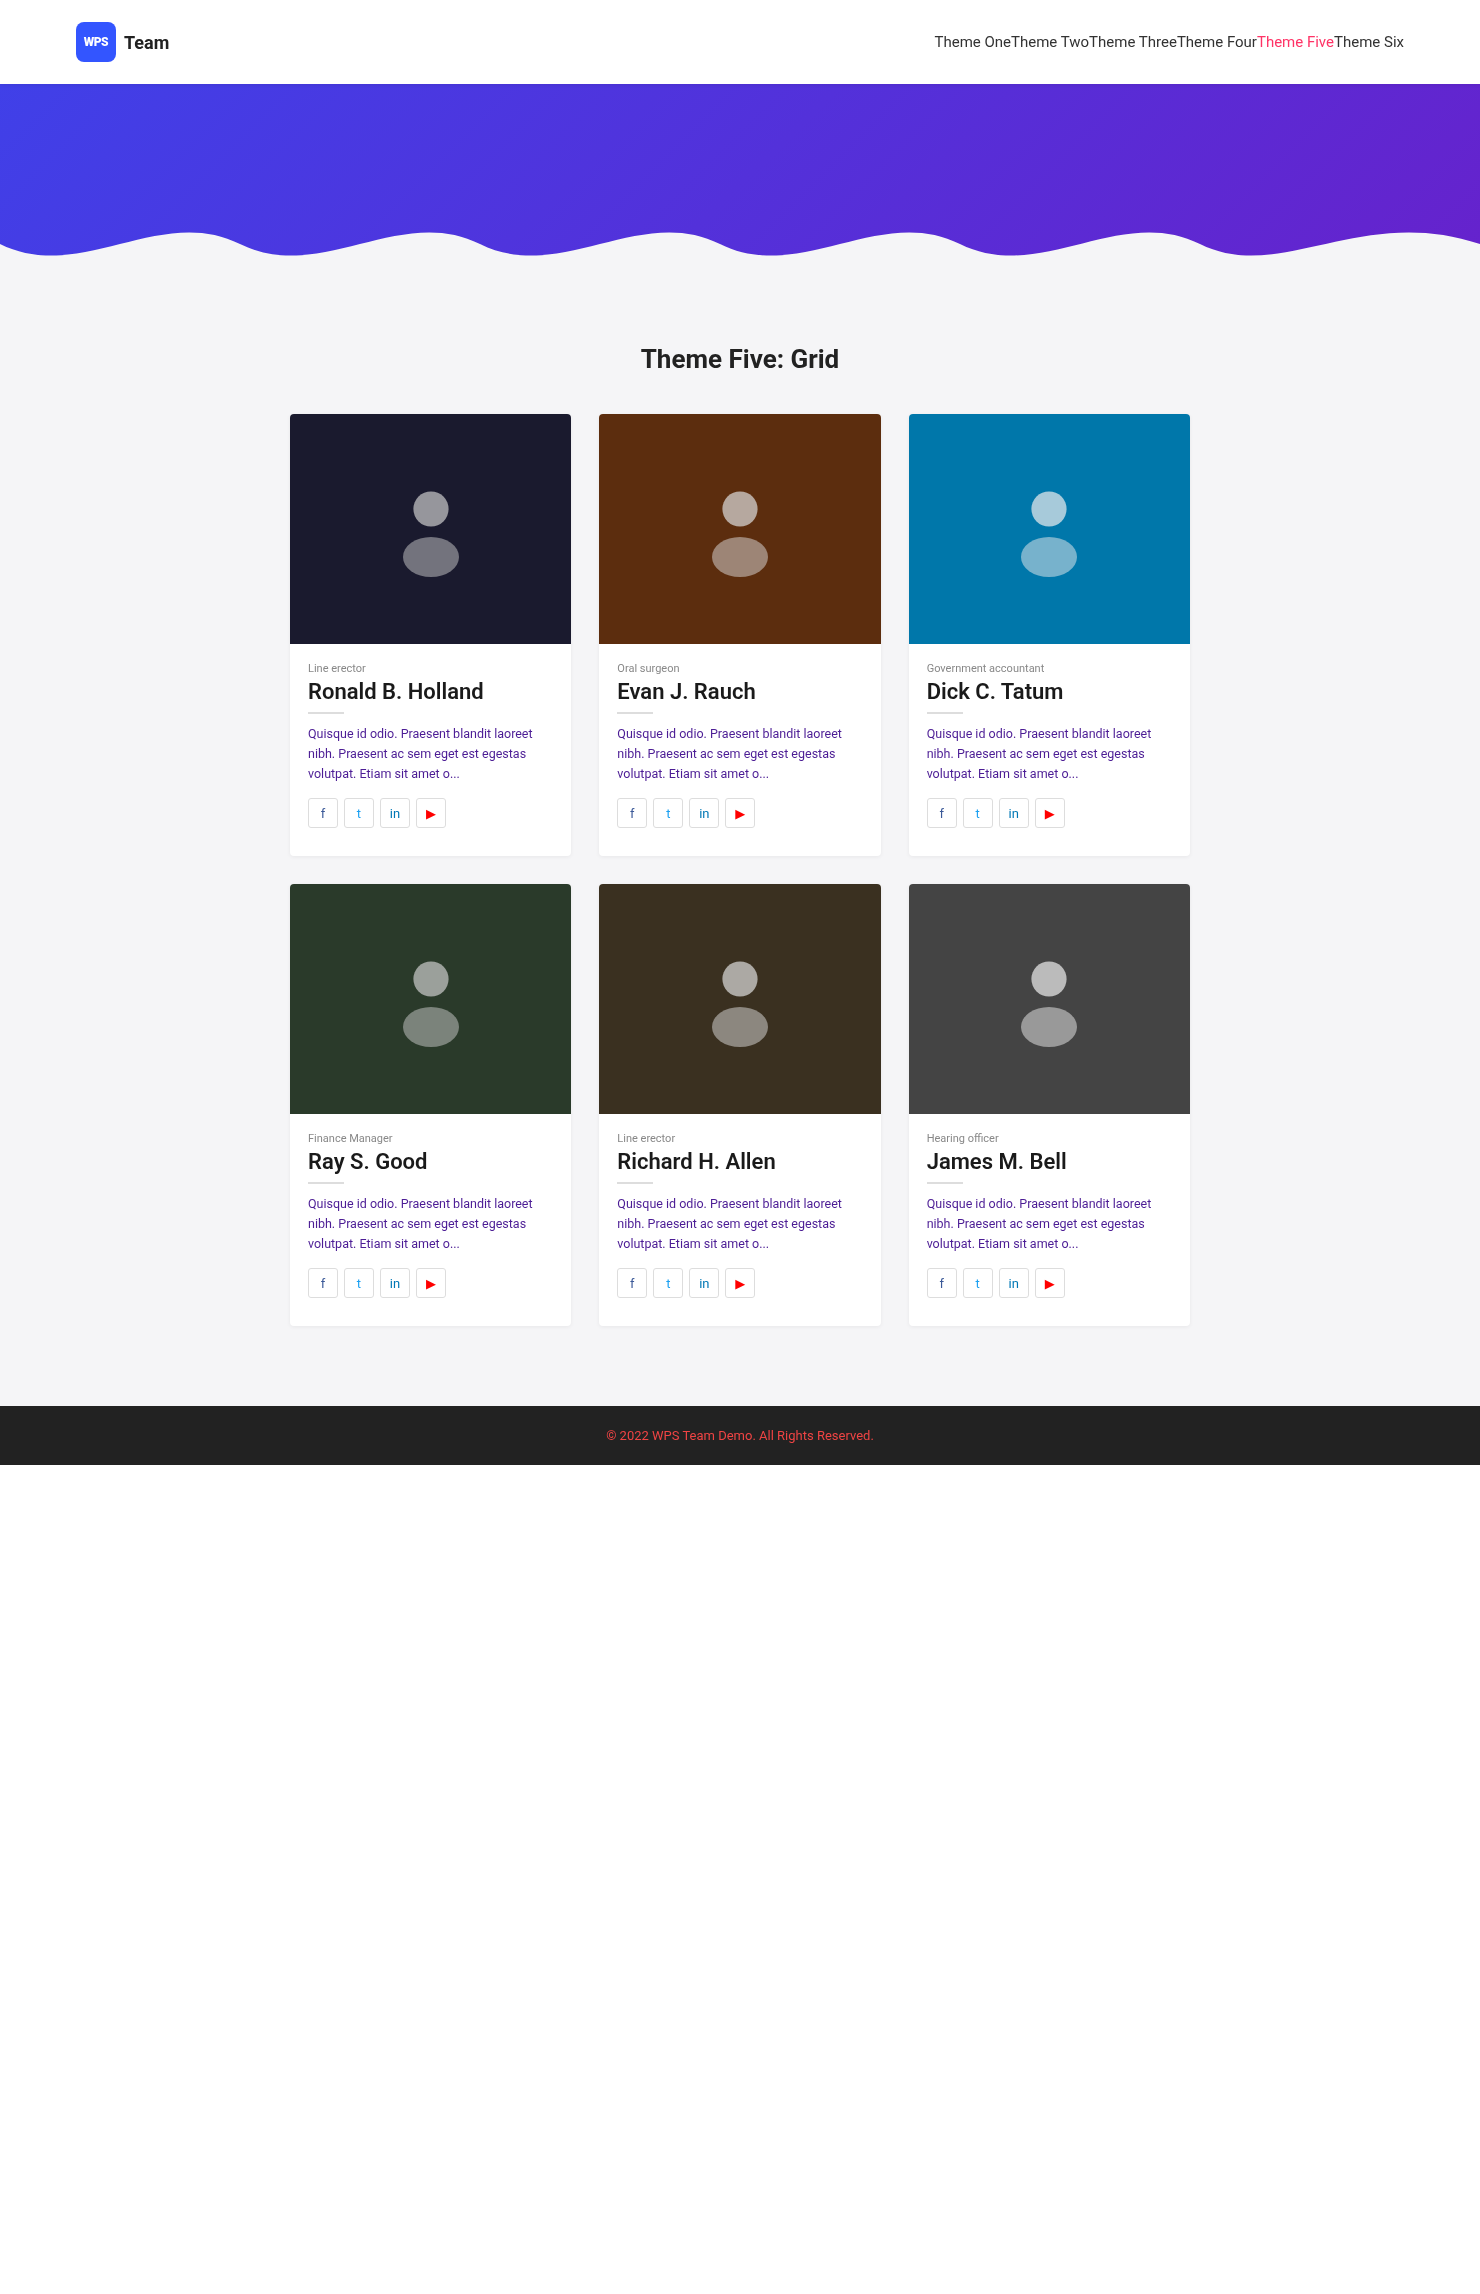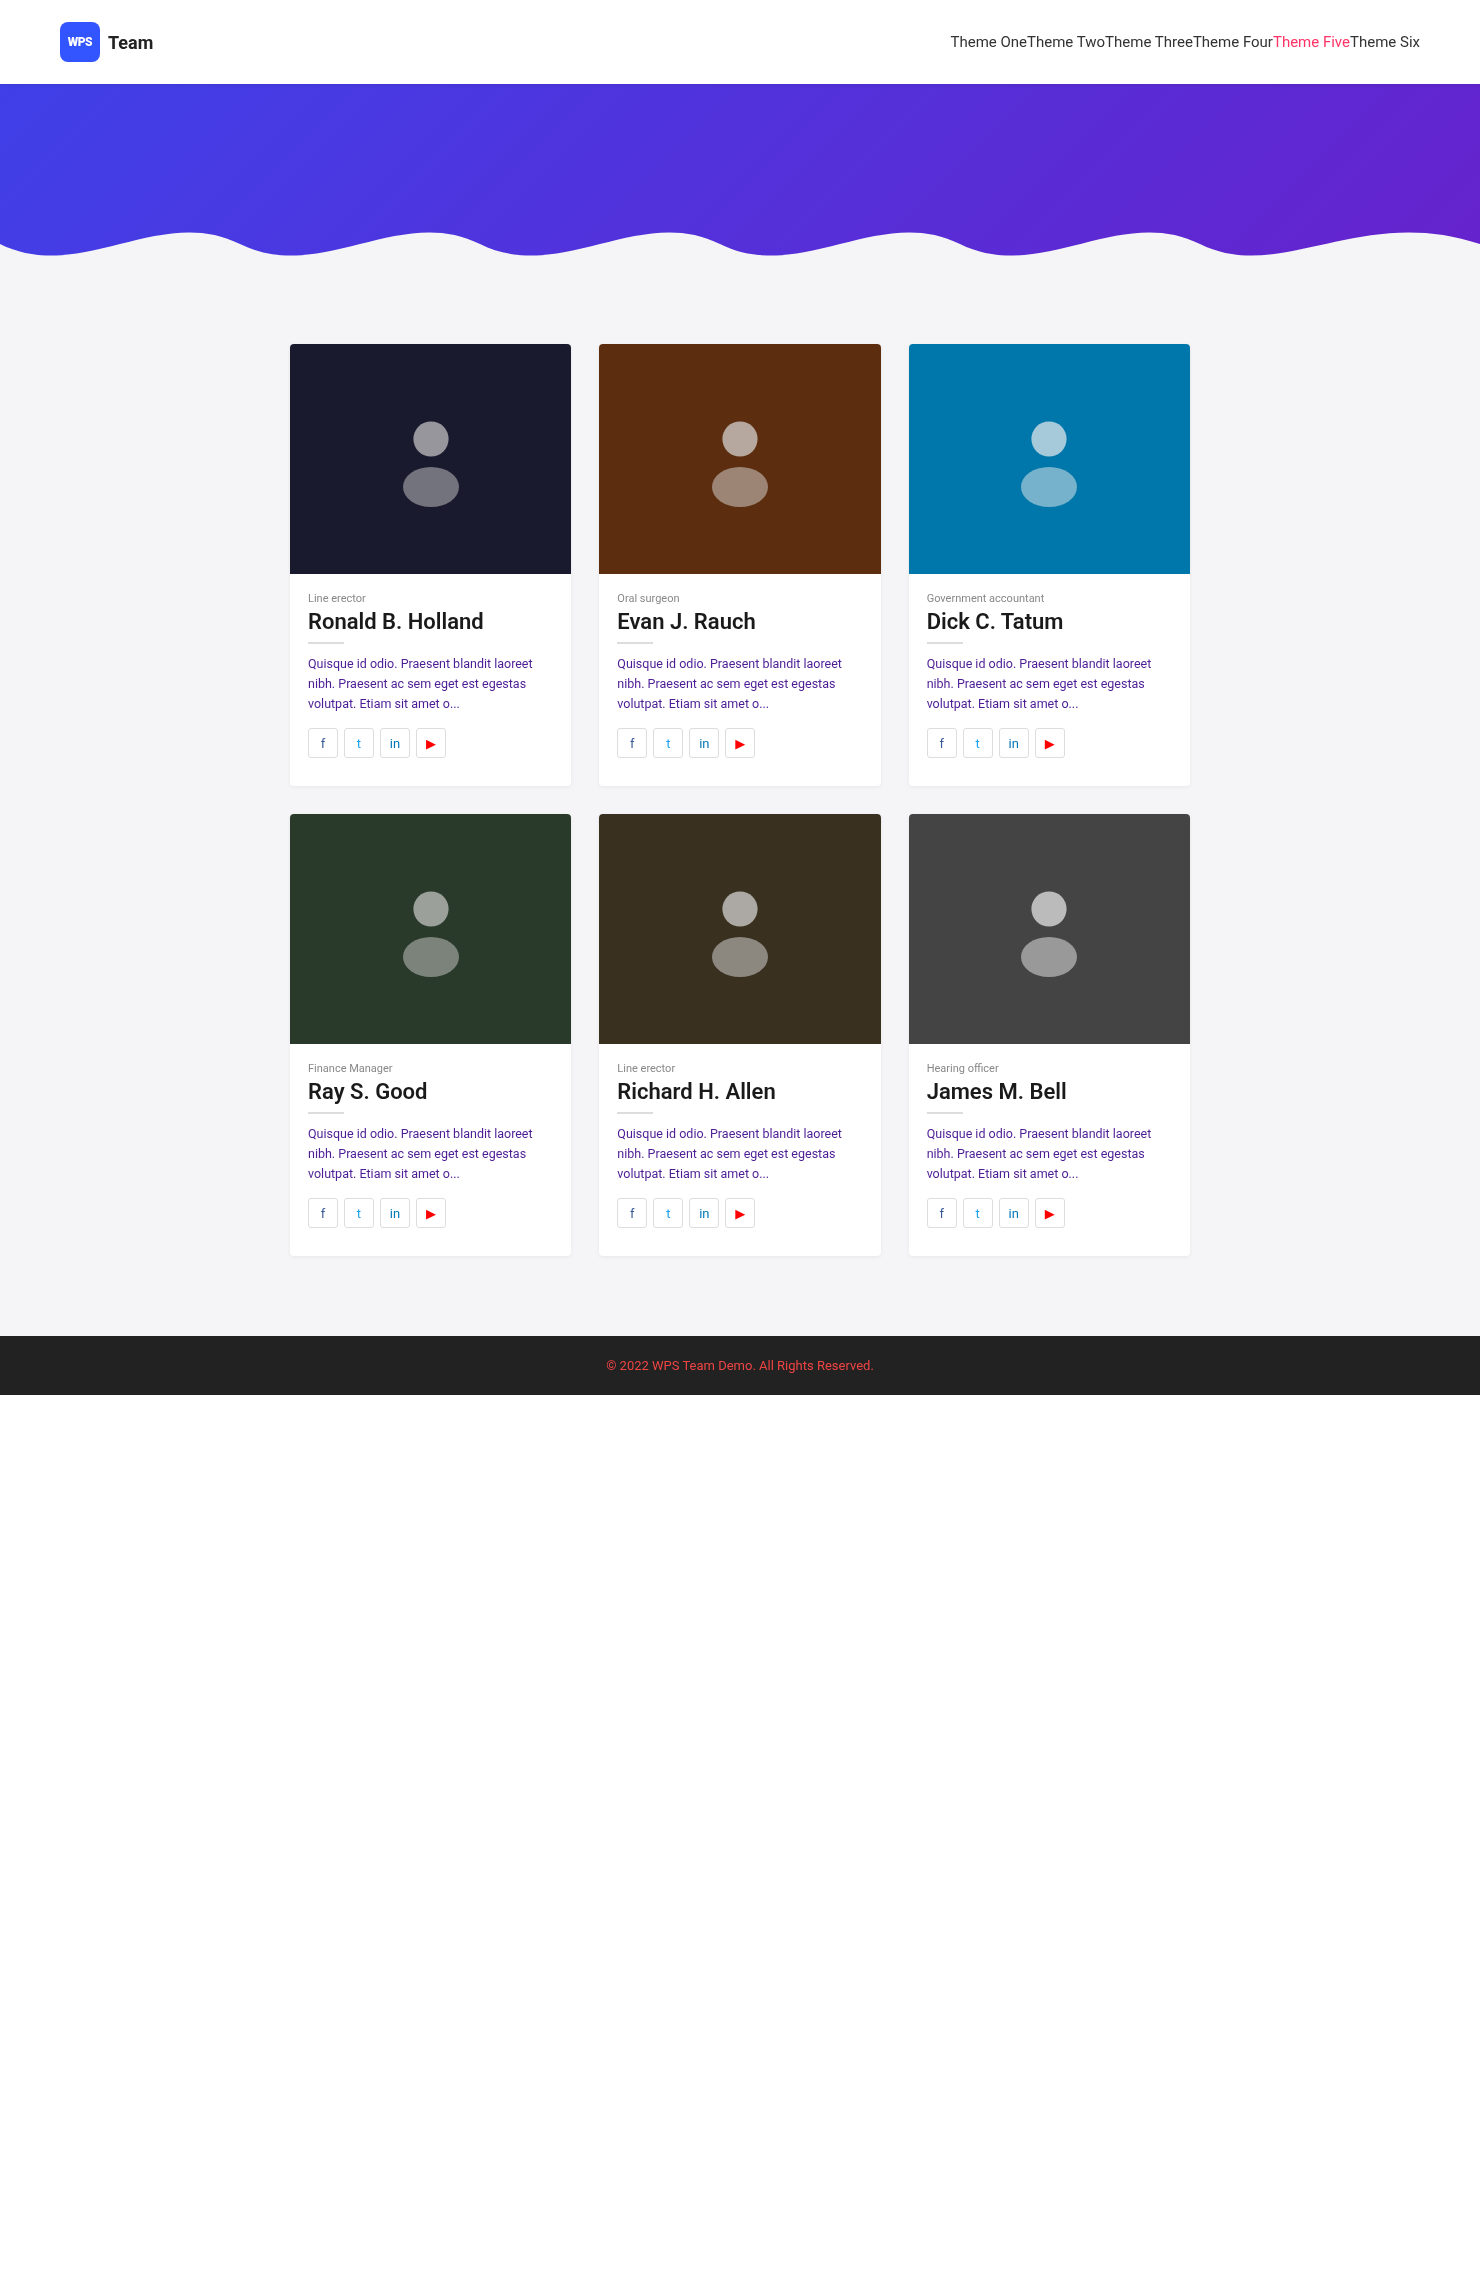--- a/index.html
+++ b/index.html
@@ -2,21 +2,21 @@
 <html><head>
   <meta charset="utf-8">
   <style>
     * { box-sizing: border-box; margin: 0; padding: 0; }
     body { font-family: -apple-system, BlinkMacSystemFont, 'Segoe UI', Roboto, sans-serif; background: #fff; color: #333; }
 
     
     .header {
       display: flex;
       align-items: center;
-      padding: 0 60px;
+      padding: 0 76px;
       height: 84px;
       background: #fff;
       box-shadow: 0 1px 4px rgba(0,0,0,0.08);
       position: relative;
       z-index: 10;
     }
     .logo-wrap {
       display: flex;
       align-items: center;
       gap: 8px;
@@ -183,20 +183,21 @@
     </nav>
 </header>
 
 <section class="hero">
   <svg class="wave-svg" viewBox="0 0 1480 80" preserveAspectRatio="none" xmlns="http://www.w3.org/2000/svg">
     <path d="M0,40 C80,80 160,0 240,40 C320,80 400,0 480,40 C560,80 640,0 720,40 C800,80 880,0 960,40 C1040,80 1120,0 1200,40 C1280,80 1360,0 1480,40 L1480,80 L0,80 Z" fill="#f5f5f7"></path>
   </svg>
 </section>
 
 <main class="main-content">
+  <h2 class="section-title">Theme Five: Grid</h2>
   <div class="grid" id="team-grid">
 
   <div class="card">
         <div class="card-photo-placeholder" style="background: rgb(26, 26, 46);">
           <svg viewBox="0 0 100 120" width="80" height="96" xmlns="http://www.w3.org/2000/svg">
       <circle cx="50" cy="35" r="22" fill="#ccc" opacity="0.7"></circle>
       <ellipse cx="50" cy="95" rx="35" ry="25" fill="#ccc" opacity="0.5"></ellipse>
     </svg>
         </div>
         <div class="card-body">

